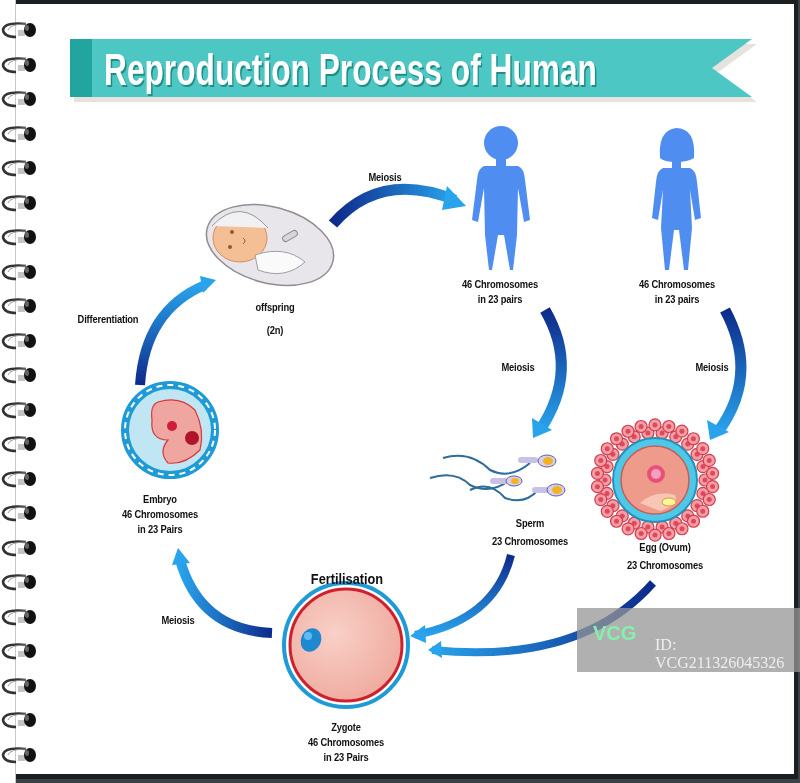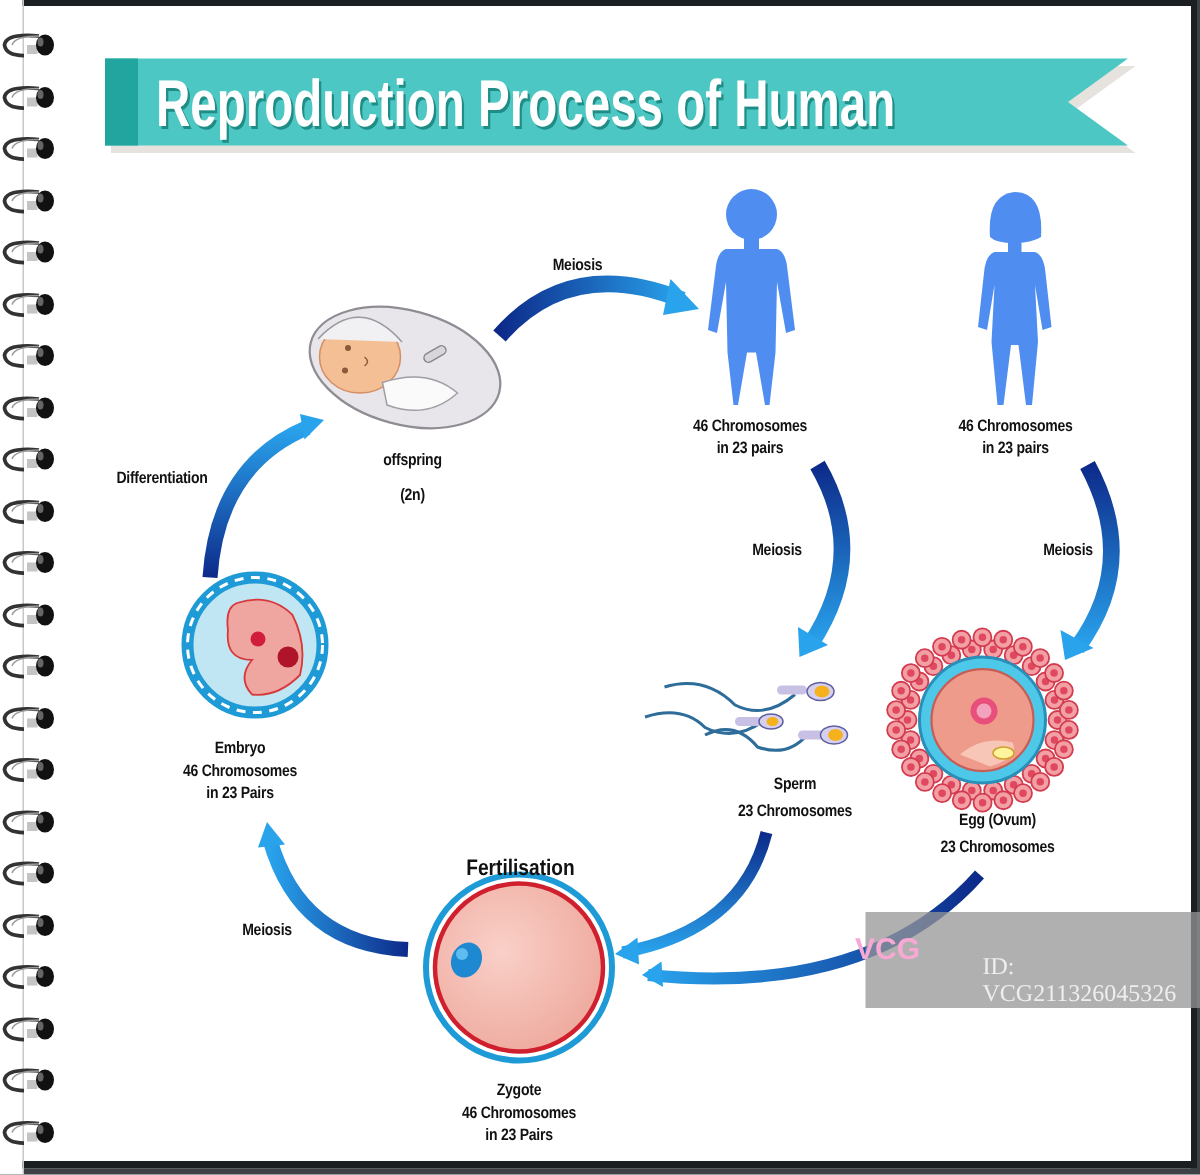--- a/index.html
+++ b/index.html
@@ -6,21 +6,21 @@
   body { width:800px; height:783px; background:#3b4144; position:relative; overflow:hidden; font-family:"Liberation Sans", sans-serif; }
   #page { position:absolute; left:15px; top:0; width:783px; height:779px; background:#fff; border-top:4px solid #1b1f21; border-bottom:5px solid #1b1f21; border-right:4px solid #1b1f21; box-sizing:border-box; }
   #outer-left { position:absolute; left:0; top:0; width:16px; height:783px; background:#fff; }
   .spine-line { position:absolute; left:15px; top:0; width:1px; height:783px; background:#c8c8c8; }
   .ring { position:absolute; left:0; width:40px; height:20px; }
   .lbl { position:absolute; font-family:"Liberation Sans", sans-serif; font-size:11px; color:#111; text-align:center; line-height:15px; transform:scaleX(0.85); transform-origin:center; white-space:nowrap; font-weight:bold; letter-spacing:-0.2px; }
   .lbl span { display:block; }
   #title-text { position:absolute; left:104px; top:36px; width:600px; height:64px; font-family:"Liberation Sans", sans-serif; font-weight:bold; font-size:44px; color:#fff; line-height:68px; transform:scaleX(0.72); transform-origin:left center; white-space:nowrap; text-shadow:2px 2px 0 #1f8d86; letter-spacing:0px; }
   #fert-title { position:absolute; left:302px; top:570px; width:90px; text-align:center; font-size:15px; font-weight:bold; transform:scaleX(0.85); color:#111; }
   #watermark { position:absolute; left:577px; top:608px; width:223px; height:64px; background:rgba(150,150,150,0.75); }
-  #wm-logo { position:absolute; left:570px; top:622px; color:#f9a8d4; font-size:20px; font-weight:bold; }
+  #wm-logo { position:absolute; left:593px; top:622px; color:#86efac; font-size:20px; font-weight:bold; }
   #wm-id { position:absolute; left:655px; top:636px; color:#eee; font-size:16px; font-family:Liberation Serif, serif; }
   svg { position:absolute; left:0; top:0; }
 </style>
 </head>
 <body>
 
 <div id="outer-left"></div>
 <div id="page"></div>
 <div class="spine-line"></div>
 <div id="rings">

